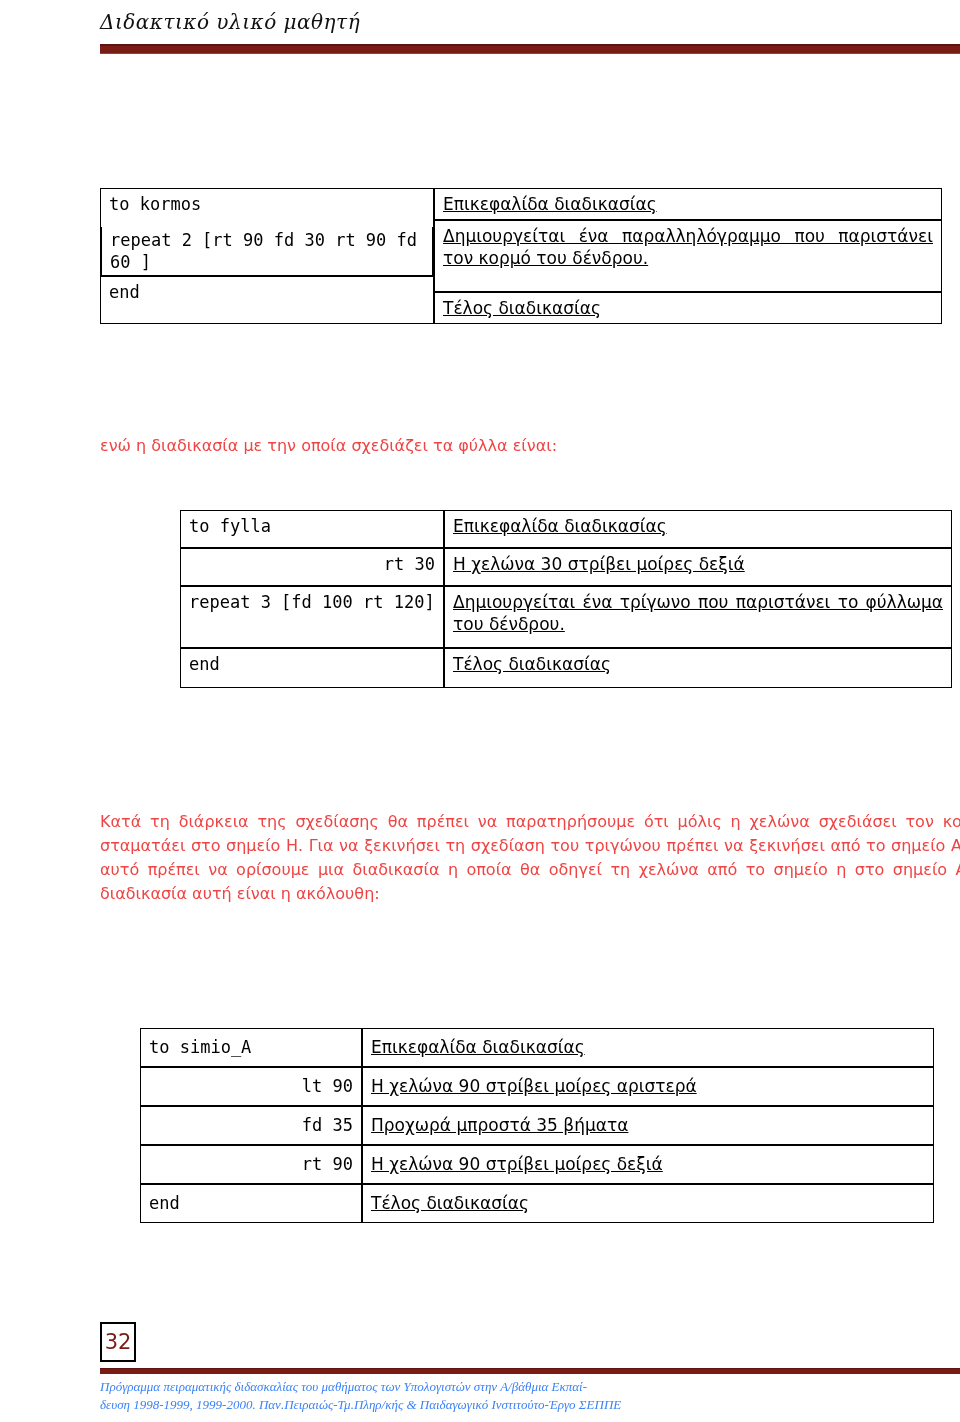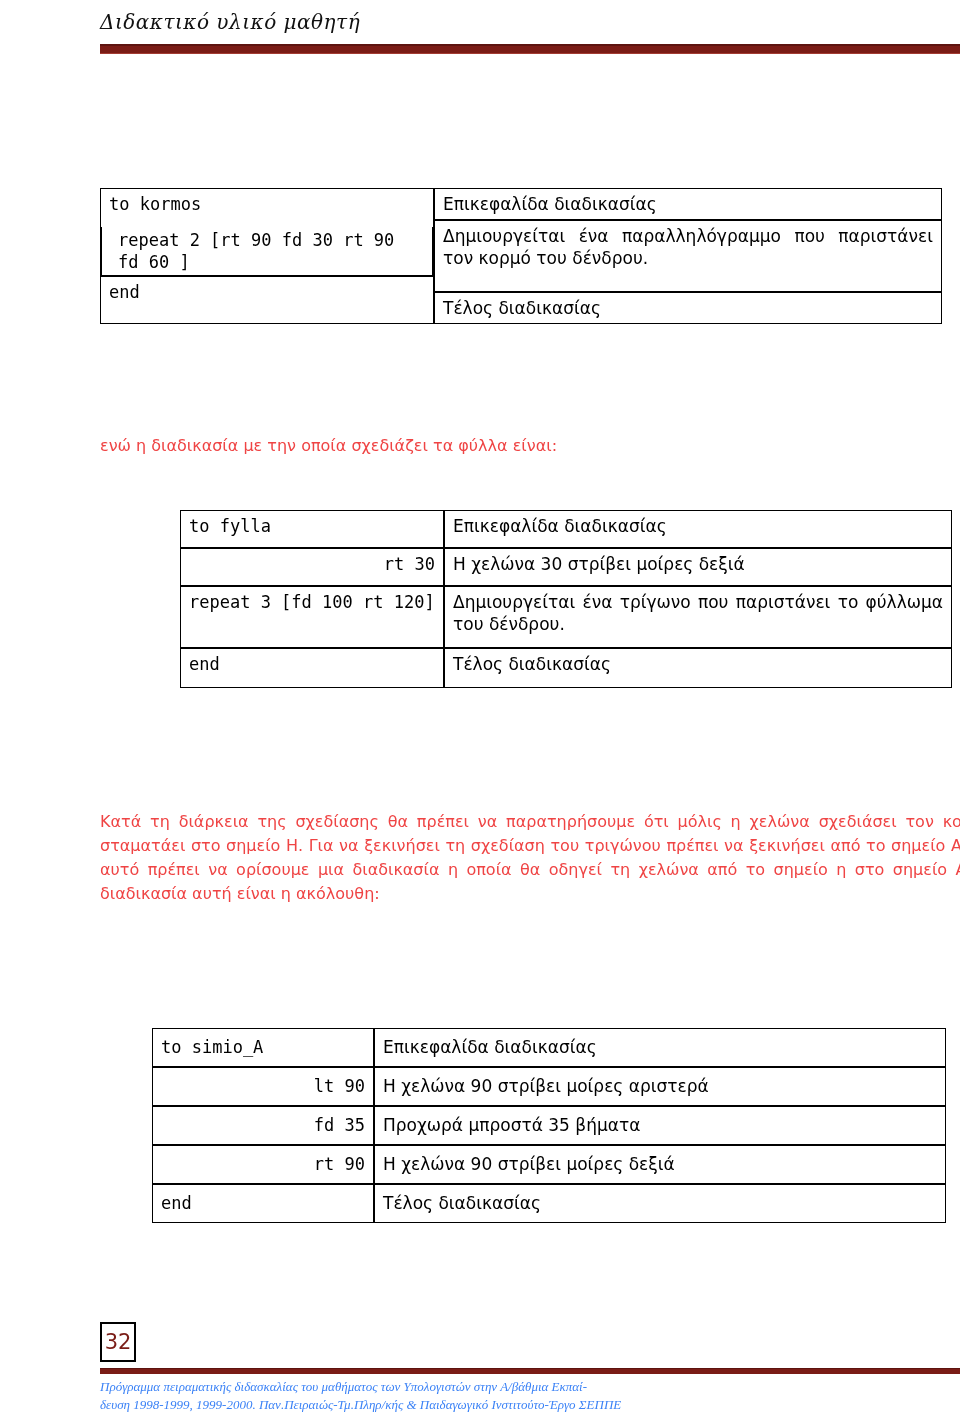--- a/index.html
+++ b/index.html
@@ -60,21 +60,21 @@
     box-sizing: border-box;
     border: 1px solid #000;
     padding: 4px 8px;
     font-size: 17px;
     line-height: 1.32;
     background: #fff;
     display: flex;
     align-items: flex-start;
   }
   .cell.mono { font-family: "DejaVu Sans Mono", monospace; }
-  .cell.sans { font-family: "DejaVu Sans", sans-serif; }
+  .cell.sans { font-family: "DejaVu Sans", sans-serif; text-decoration: underline; }
   .cell.right { justify-content: flex-end; text-align: right; }
   .cell.left  { justify-content: flex-start; text-align: left; }
   .cell.just  { text-align: justify; display: block; }
 
   
   #box1 { left: 56px; top: 188px; }
   #box1 .col-left  { width: 334px; }
   #box1 .col-right { width: 508px; }
   #box1 .c1 { height: 88px; }
   #box1 .c2 { height: 48px; }
@@ -101,21 +101,21 @@
   #box2 .c1 { height: 38px; }
   #box2 .c2 { height: 38px; }
   #box2 .c3 { height: 62px; }
   #box2 .c4 { height: 40px; }
   #box2 .r1 { height: 38px; }
   #box2 .r2 { height: 38px; }
   #box2 .r3 { height: 62px; }
   #box2 .r4 { height: 40px; }
 
   
-  #box3 { left: 108px; top: 1028px; align-items: center; }
+  #box3 { left: 96px; top: 1028px; align-items: center; }
   #box3 .col-left  { width: 222px; }
   #box3 .col-right { width: 572px; }
   #box3 .cell { height: 39px; align-items: center; }
 
   
   .page-number {
     position: absolute;
     left: 56px;
     top: 1322px;
     width: 36px;
@@ -176,21 +176,21 @@
       </div>
       <div class="cell sans just r2">
         <span>Δημιουργείται ένα παραλληλόγραμμο που παριστάνει τον κορμό του δένδρου.</span>
       </div>
       <div class="cell sans left r3">
         <span>Τέλος διαδικασίας</span>
       </div>
     </div>
   </div>
 
-  <div style="position:absolute; left:57px; top:227px; width:332px; height:49px; box-sizing:border-box; border-left:1px solid #000; border-right:1px solid #000; font-family:'DejaVu Sans Mono', monospace; font-size:17px; line-height:1.32; padding:2px 16px;">
+  <div style="position:absolute; left:57px; top:227px; width:332px; height:49px; box-sizing:border-box; border-left:1px solid #000; border-right:1px solid #000; font-family:'DejaVu Sans Mono', monospace; font-size:17px; line-height:1.32; padding:2px 8px;">
     <span>repeat 2 [rt 90 fd 30 rt 90 fd 60 ]</span>
   </div>
 
   <div class="para" id="para1">ενώ η διαδικασία με την οποία σχεδιάζει τα φύλλα είναι:</div>
 
   <div class="codebox" id="box2">
     <div class="col-left">
       <div class="cell mono left c1">
         <span>to fylla</span>
       </div>

